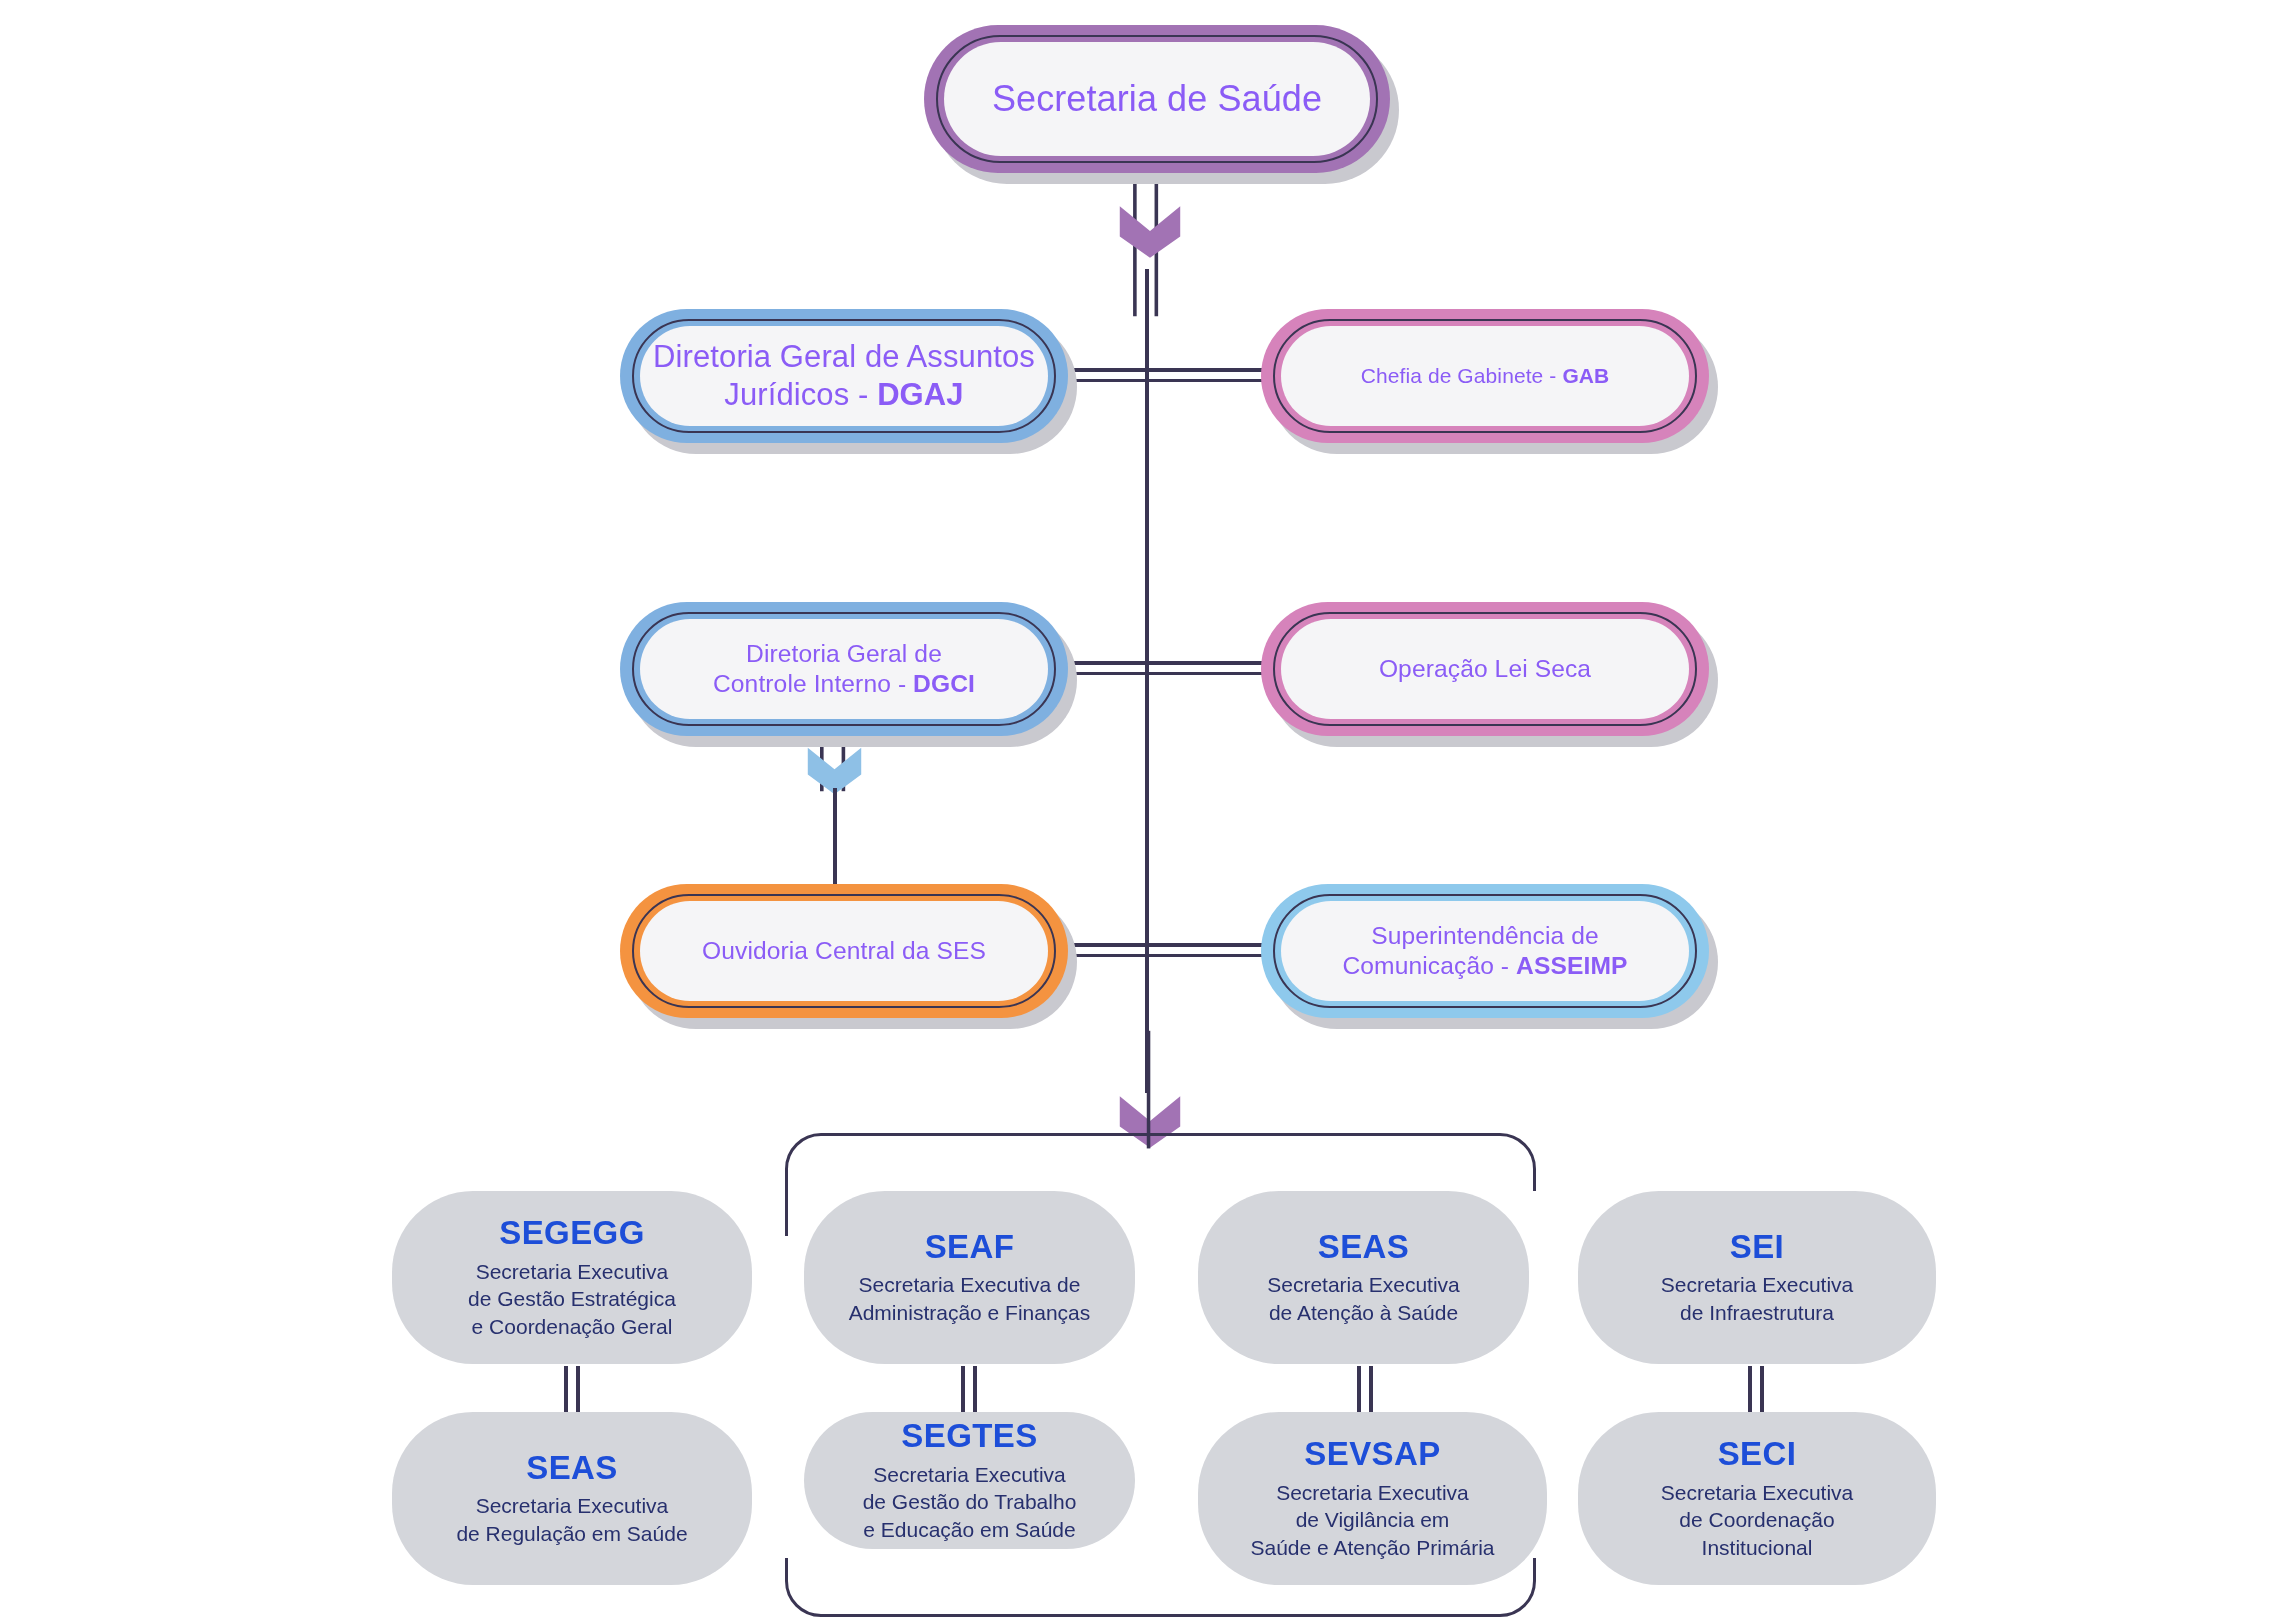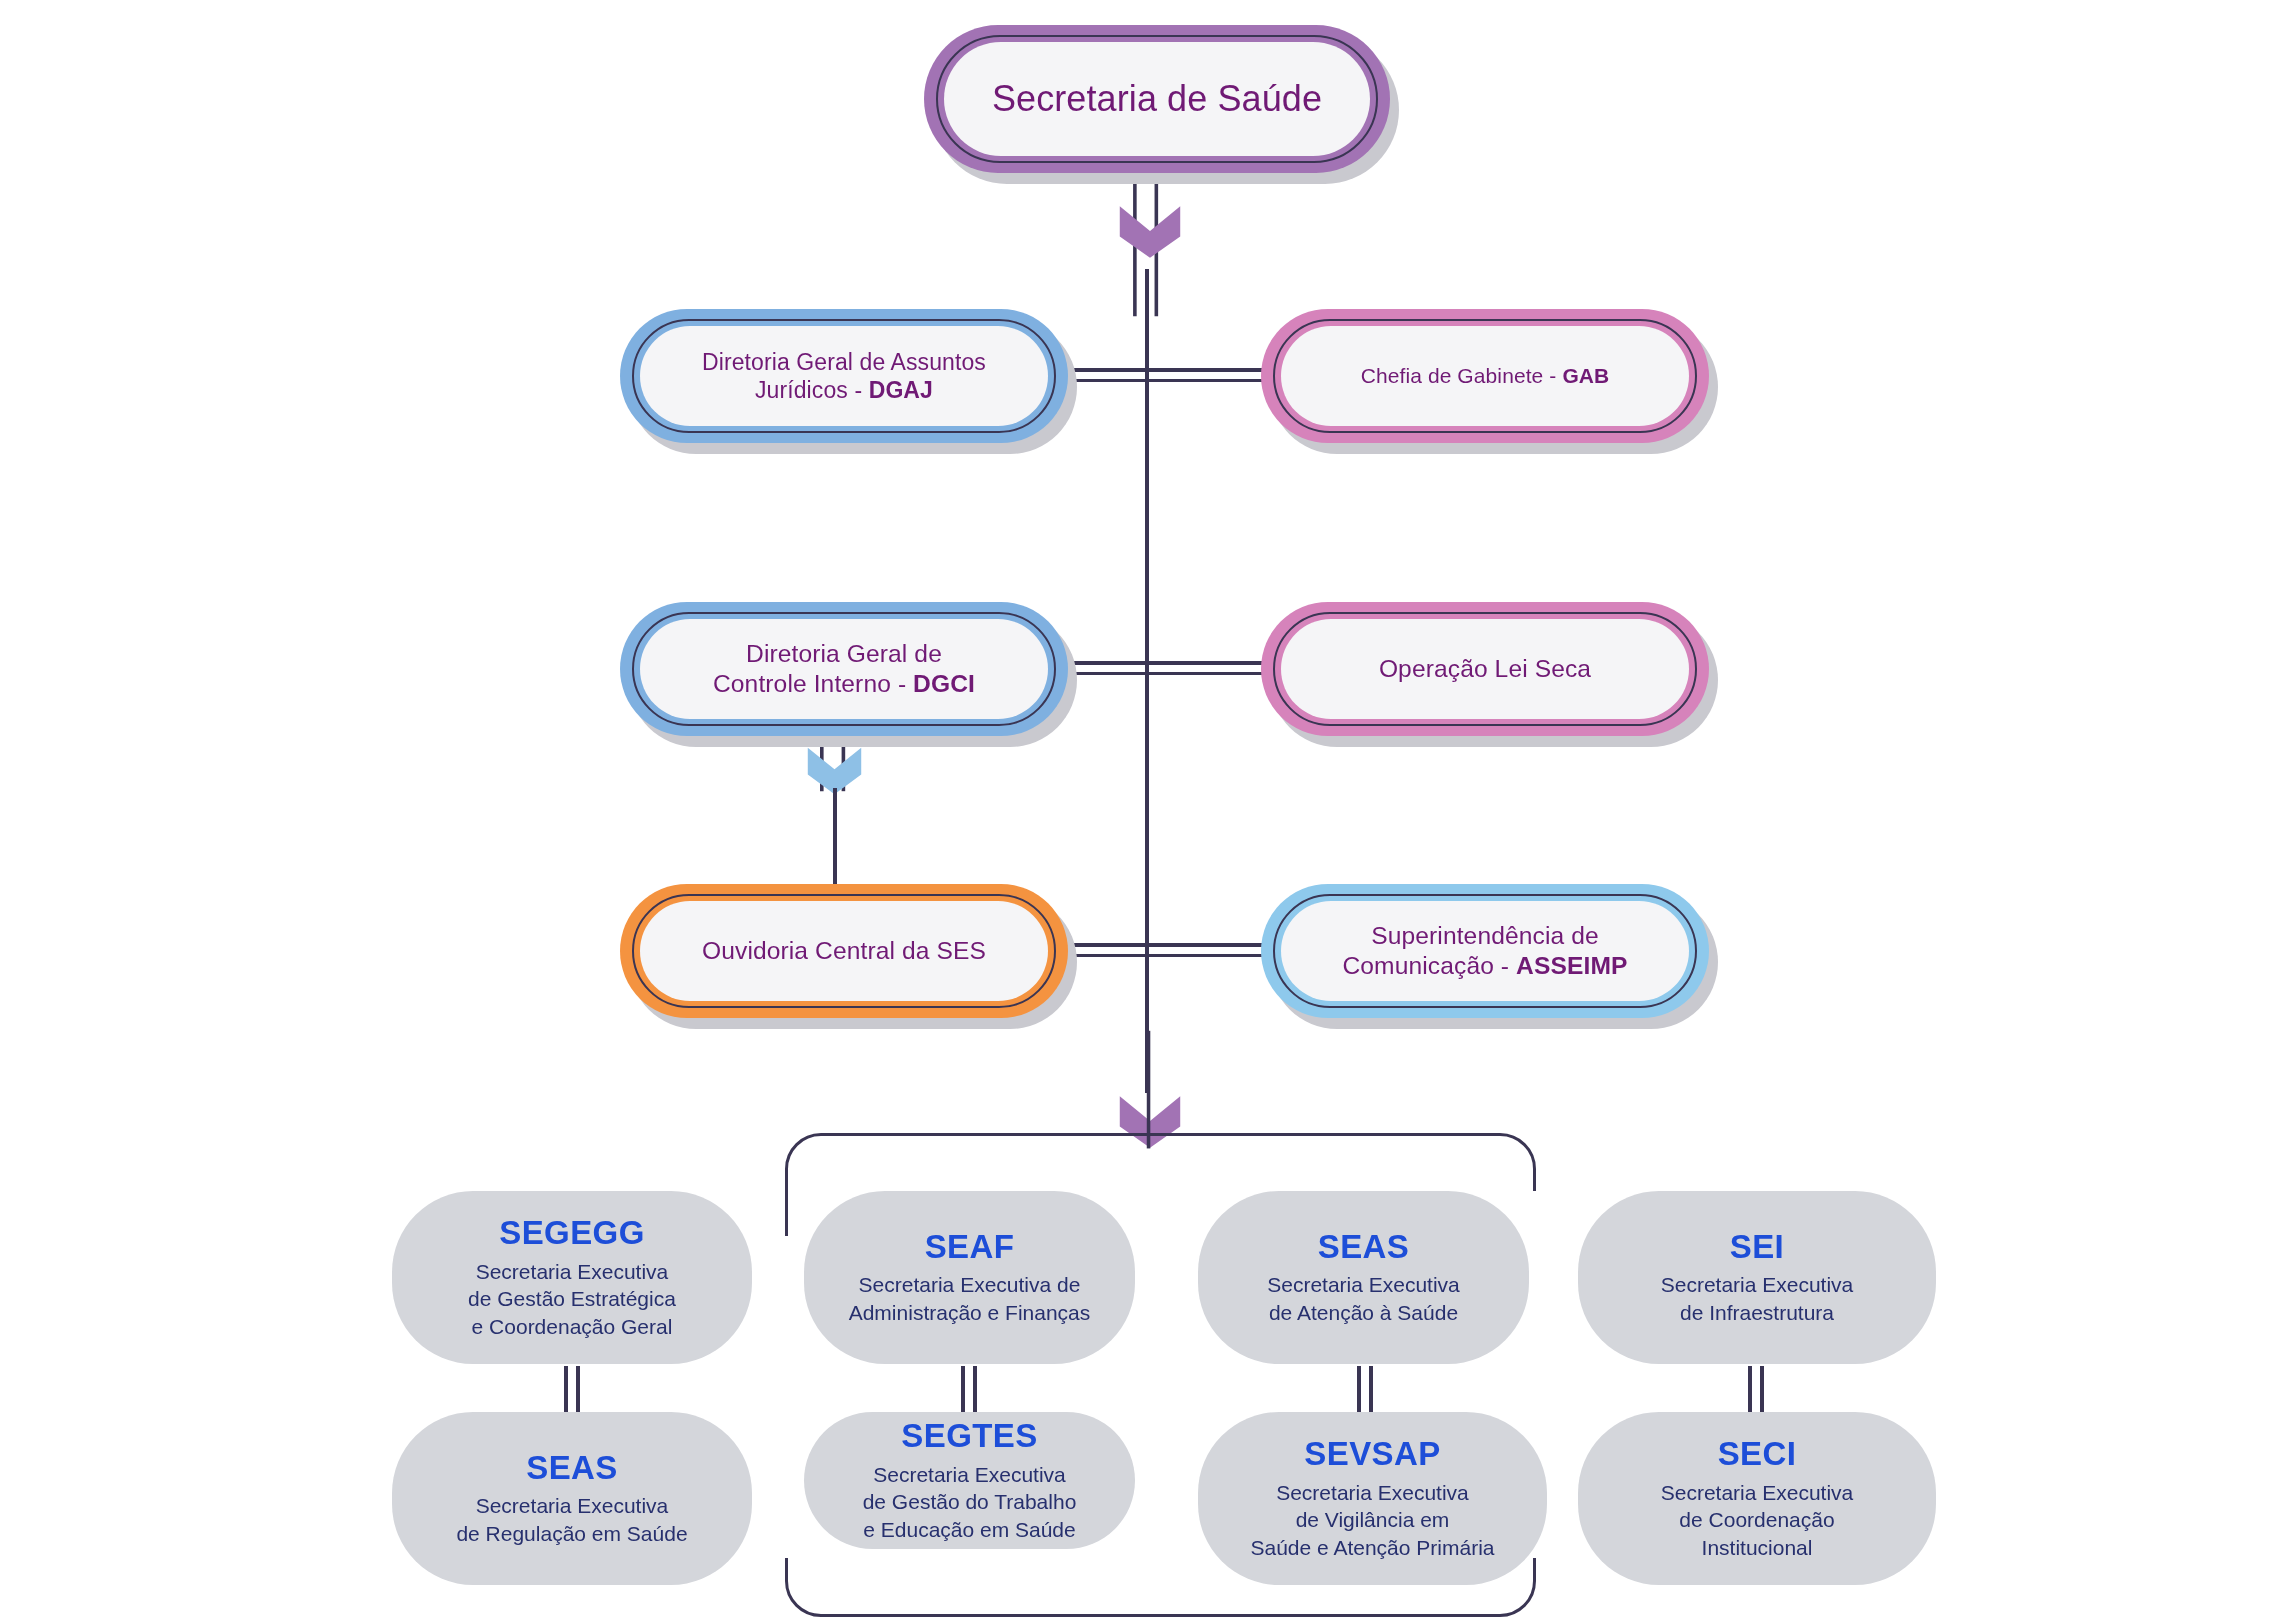--- a/index.html
+++ b/index.html
@@ -56,21 +56,21 @@
   .pill .inner{
     position:absolute;
     left:19.7px;top:17px;right:19.7px;bottom:17px;
     border-radius:895px;
     background:#f5f5f7;
     z-index:2;
   }
   .pill .label{
     position:relative;
     z-index:4;
-    color:#701a75;
+    color:#8b5cf6;
     text-align:center;
     line-height:1.22;
     padding:0 27px;
     letter-spacing:0.1px;
   }
   .pill .label b{font-weight:700;}
 
   
   .gbox{
     position:absolute;
@@ -217,21 +217,21 @@
     <div class="label" style="font-size:36px;">
       <span>Secretaria de Saúde</span>
     </div>
   </div>
 
   <div class="pill" style="left:620px; top:309px; width:448px; height:134px;">
     <div class="shadow"></div>
     <div class="ring" style="background:#7fb0e0;"></div>
     <div class="inner"></div>
     <div class="outline"></div>
-    <div class="label" style="font-size:23px;">
+    <div class="label" style="font-size:31px;">
       <span>Diretoria Geral de Assuntos</span><br>
       <span>Jurídicos - </span><b>DGAJ</b>
     </div>
   </div>
 
   <div class="pill" style="left:1261px; top:309px; width:448px; height:134px;">
     <div class="shadow"></div>
     <div class="ring" style="background:#d683bb;"></div>
     <div class="inner"></div>
     <div class="outline"></div>

